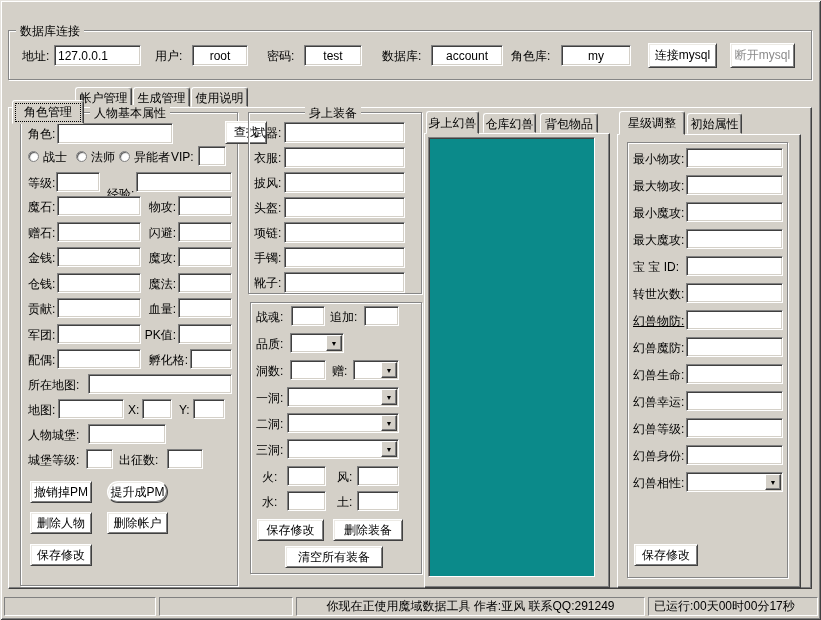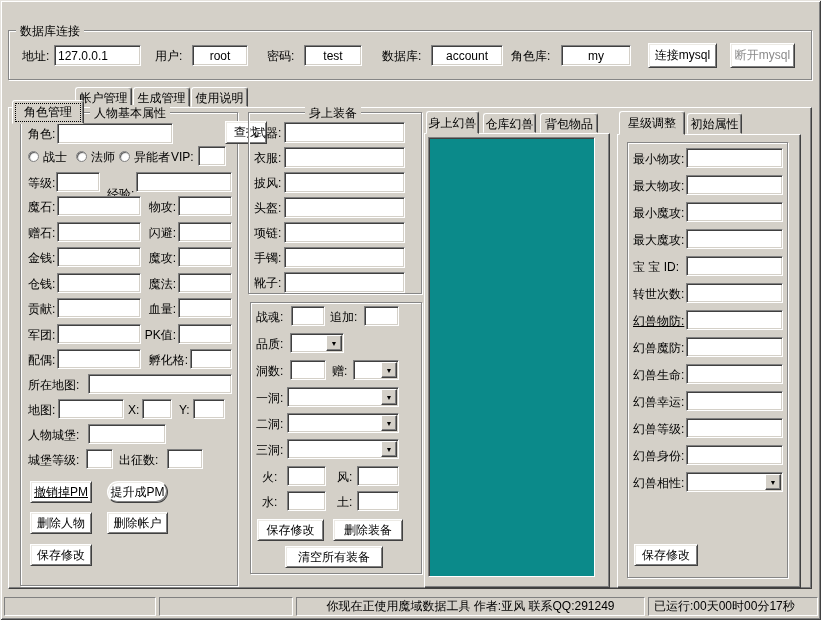--- a/index.html
+++ b/index.html
@@ -152,21 +152,21 @@
   <input class="inp" style="left: 193px; top: 399px; width: 32px; height: 20px;">
 
   <span class="lbl" style="left:28px;top:428px;">人物城堡:</span>
   <input class="inp" style="left: 88px; top: 424px; width: 78px; height: 20px;">
 
   <span class="lbl" style="left:28px;top:453px;">城堡等级:</span>
   <input class="inp" style="left: 86px; top: 449px; width: 27px; height: 20px;">
   <span class="lbl" style="left:119px;top:453px;">出征数:</span>
   <input class="inp" style="left: 167px; top: 449px; width: 36px; height: 20px;">
 
-  <button class="btn" style="left:30px;top:481px;width:62px;height:22px;text-decoration:underline;">撤销掉PM</button>
+  <button class="btn" style="left:30px;top:481px;width:62px;height:22px;">撤销掉PM</button>
   <button class="btn" style="left:107px;top:481px;width:61px;height:22px;border-radius:11px;">提升成PM</button>
   <button class="btn" style="left:30px;top:512px;width:62px;height:22px;">删除人物</button>
   <button class="btn" style="left:107px;top:512px;width:61px;height:22px;">删除帐户</button>
   <button class="btn" style="left:30px;top:544px;width:62px;height:22px;">保存修改</button>
 
   <div class="group" style="left:248px;top:112px;width:174px;height:182px;"></div>
   <span class="gcap" style="left:305px;top:105px;">身上装备</span>
 
   <span class="lbl" style="left:254px;top:126px;">武器:</span>
   <input class="inp" style="left: 284px; top: 122px; width: 121px; height: 21px;">

